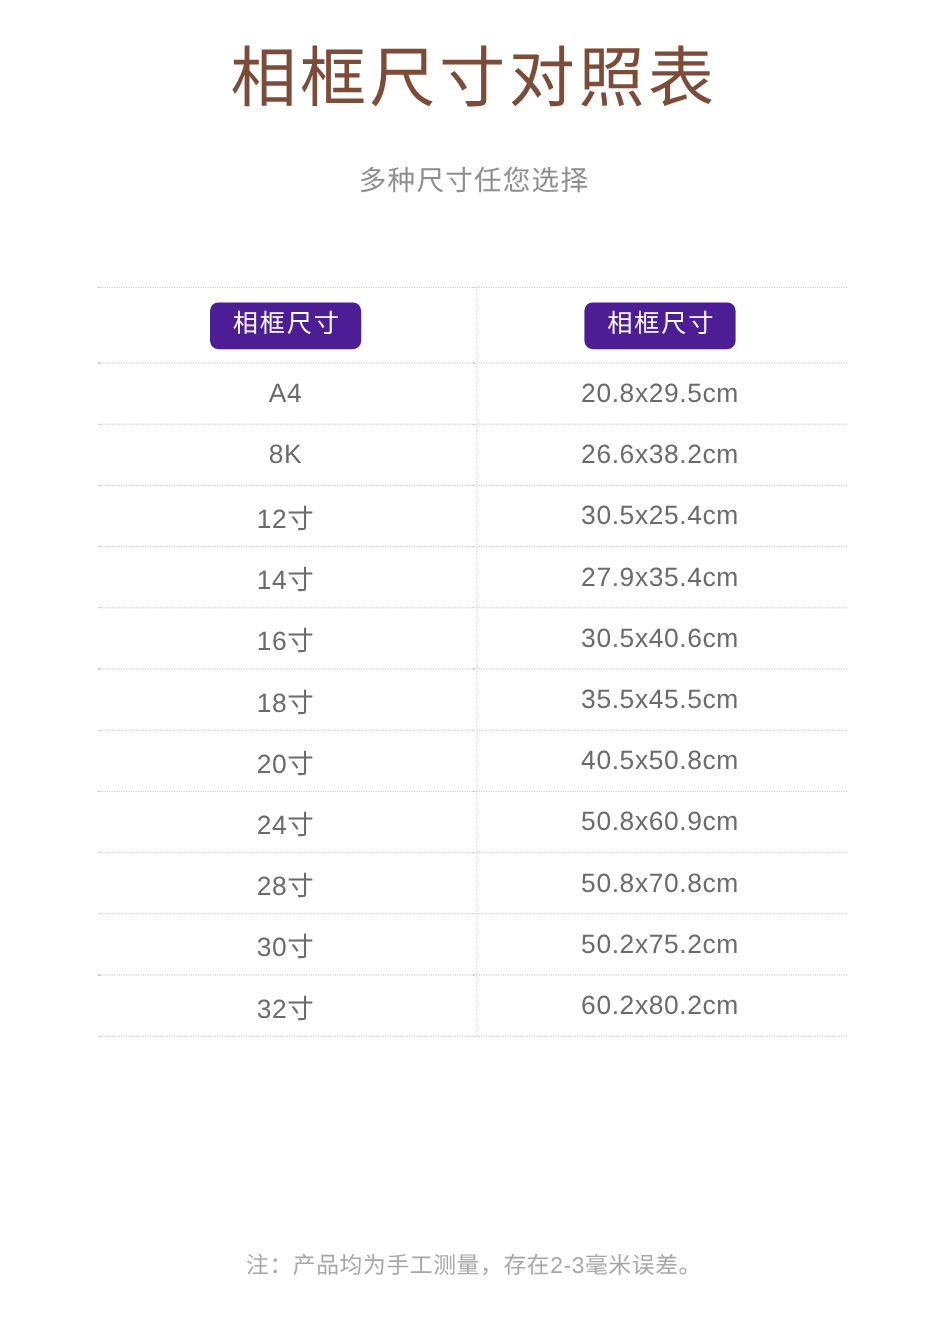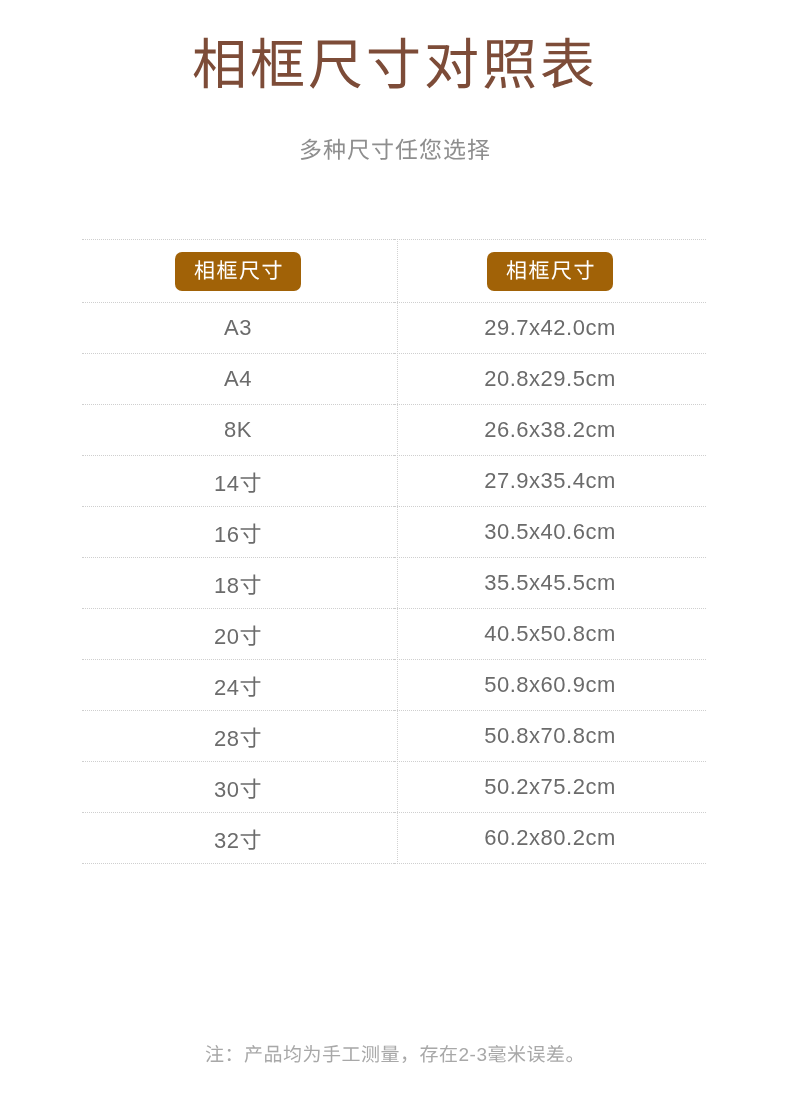--- a/index.html
+++ b/index.html
@@ -98,21 +98,21 @@
     pointer-events: none;
   }
 
   
   .head-row td {
     height: 63px;
     padding-top: 1px;
   }
   .badge {
     display: inline-block;
-    background: #a16207;
+    background: #4c1d95;
     color: #ffffff;
     font-size: 21px;
     font-weight: 400;
     letter-spacing: 1.5px;
     border-radius: 7px;
     padding: 7px 17px 8px 19px;
     line-height: 1.12;
     white-space: nowrap;
   }
 
@@ -147,30 +147,30 @@
         <tr class="head-row">
           <td class="col-left">
             <span class="badge">相框尺寸</span>
           </td>
           <td class="col-right">
             <span class="badge">相框尺寸</span>
           </td>
         </tr>
 
         <tr>
-          <td class="col-left">A3</td>
-          <td class="col-right">29.7x42.0cm</td>
-        </tr>
-        <tr>
           <td class="col-left">A4</td>
           <td class="col-right">20.8x29.5cm</td>
         </tr>
         <tr>
           <td class="col-left">8K</td>
           <td class="col-right">26.6x38.2cm</td>
+        </tr>
+        <tr>
+          <td class="col-left">12寸</td>
+          <td class="col-right">30.5x25.4cm</td>
         </tr>
         <tr>
           <td class="col-left">14寸</td>
           <td class="col-right">27.9x35.4cm</td>
         </tr>
         <tr>
           <td class="col-left">16寸</td>
           <td class="col-right">30.5x40.6cm</td>
         </tr>
         <tr>

